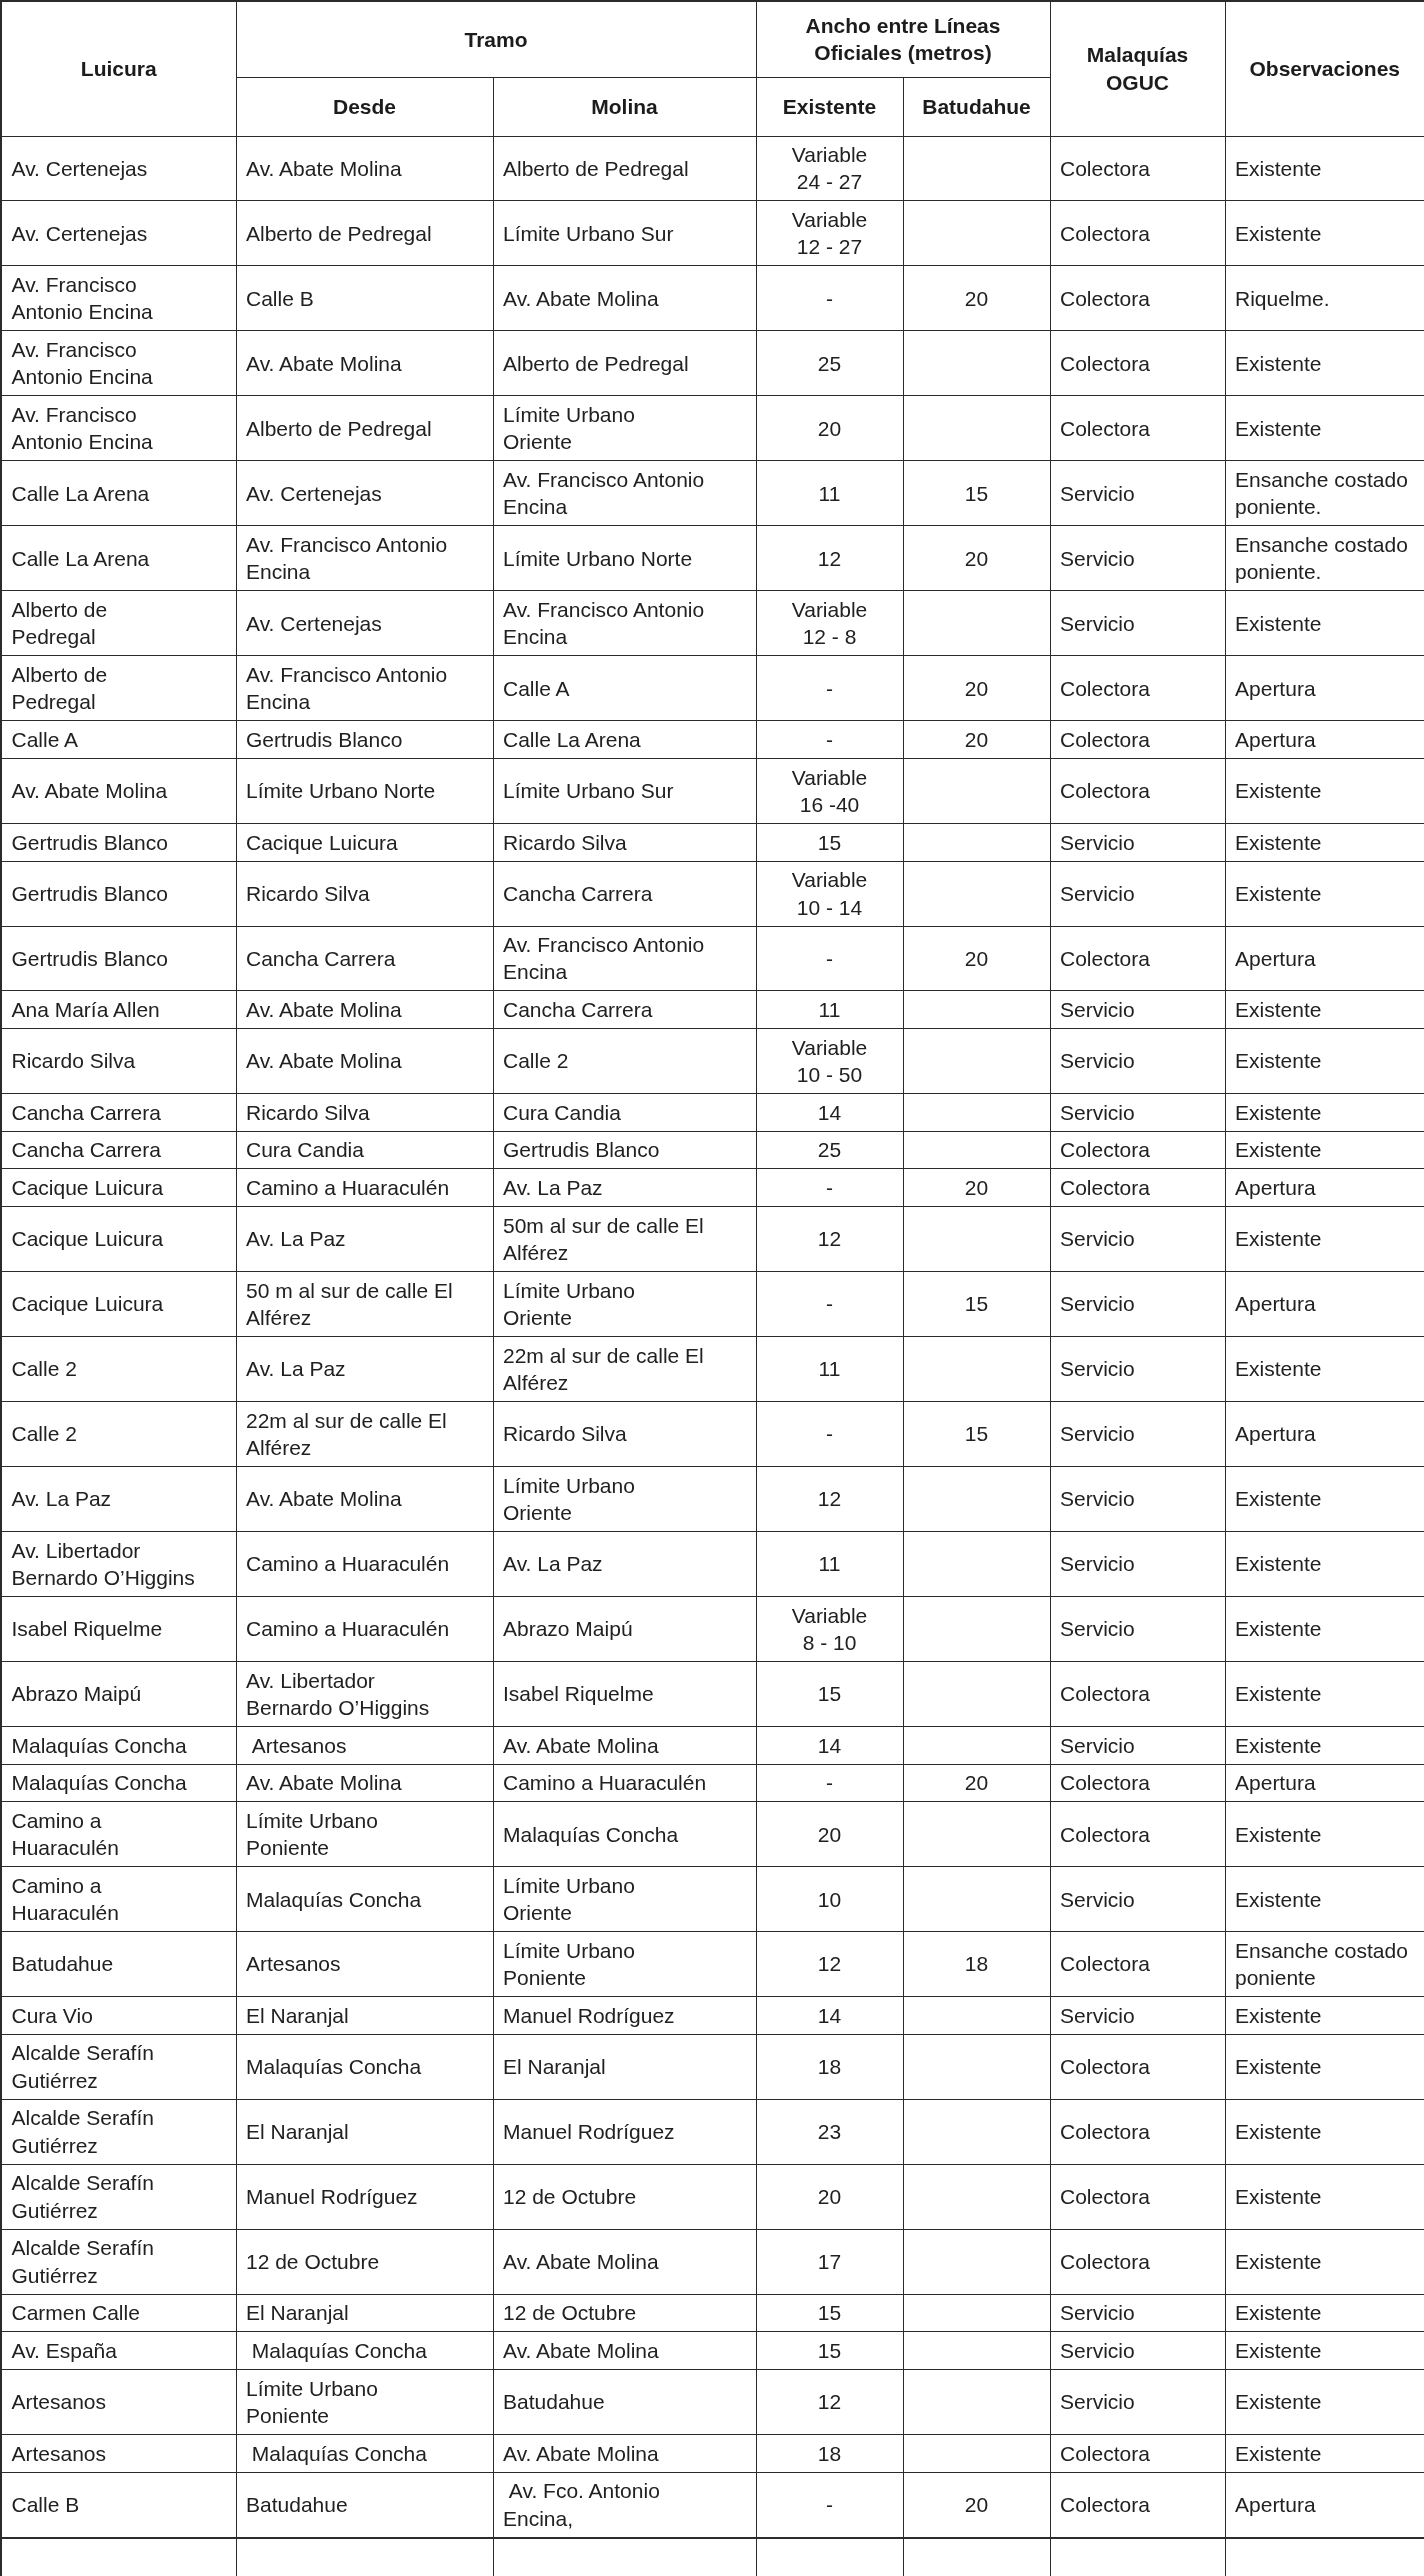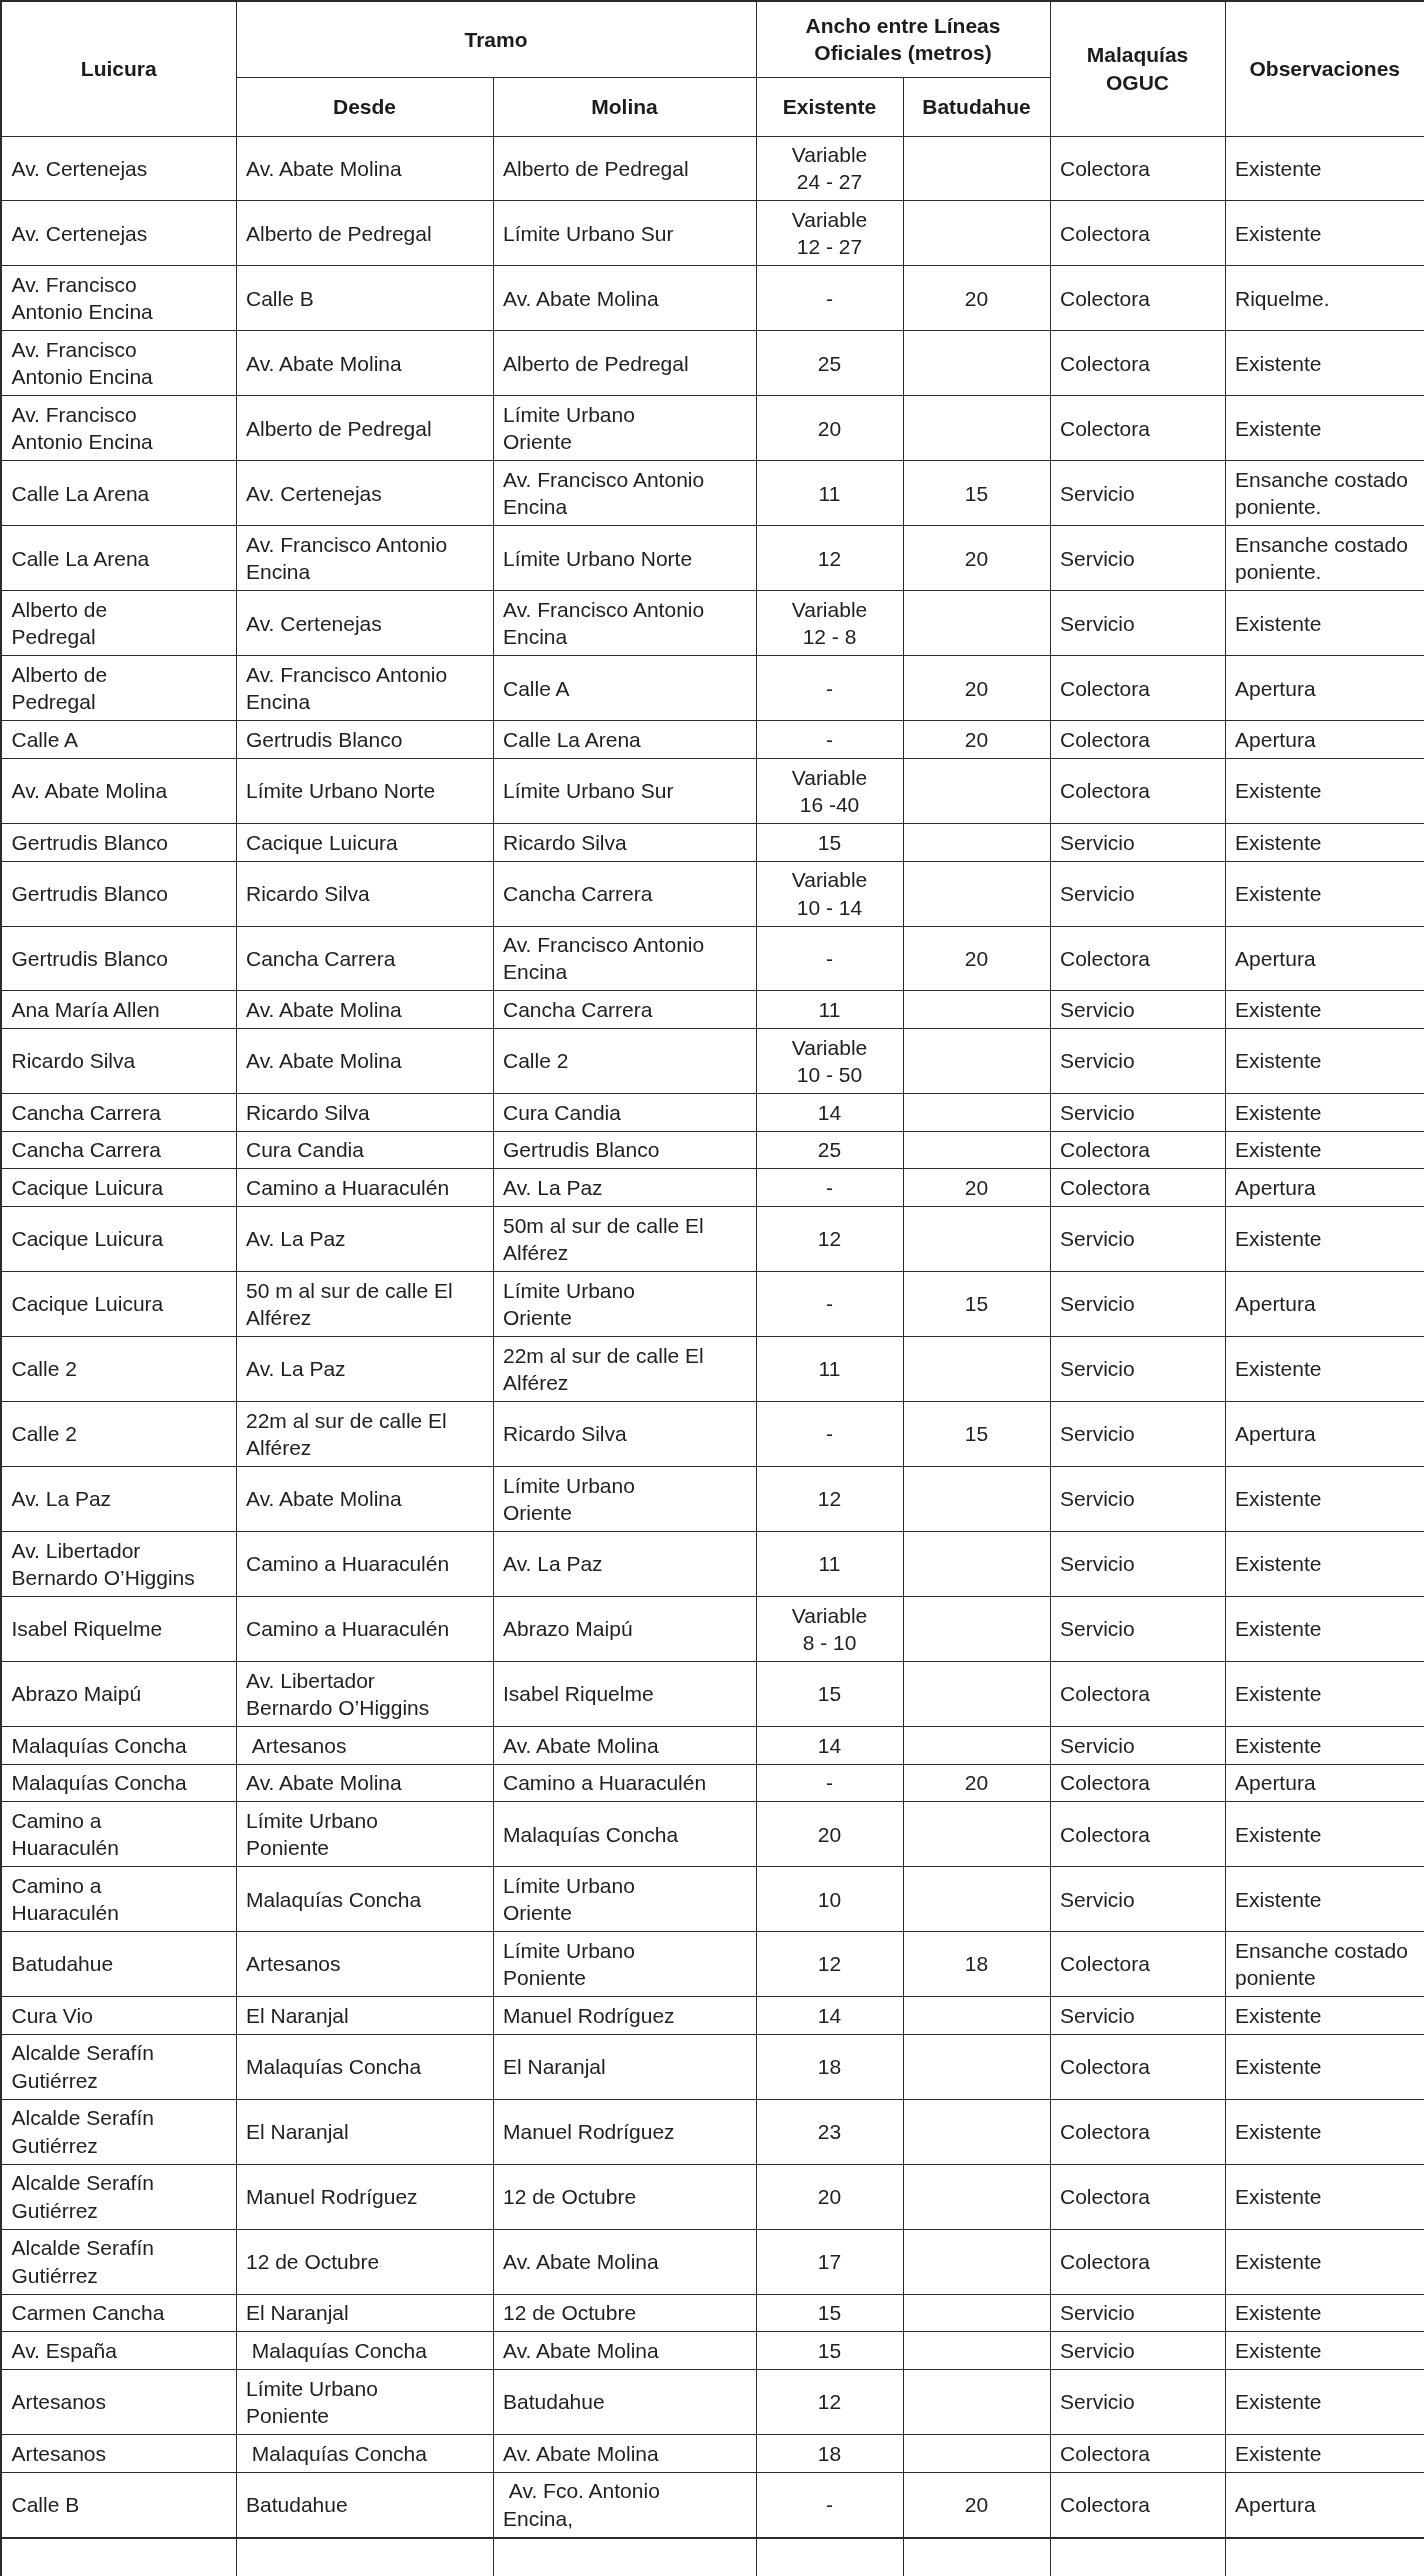--- a/index.html
+++ b/index.html
@@ -444,21 +444,21 @@
     <td class="c-nombre">Alcalde Serafín
 Gutiérrez</td>
     <td class="c-desde">12 de Octubre</td>
     <td class="c-hasta">Av. Abate Molina</td>
     <td class="c-existente">17</td>
     <td class="c-propuesta"></td>
     <td class="c-categoria">Colectora</td>
     <td class="c-observaciones">Existente</td>
   </tr>
       <tr>
-    <td class="c-nombre">Carmen Cancha</td>
+    <td class="c-nombre">Carmen Calle</td>
     <td class="c-desde">El Naranjal</td>
     <td class="c-hasta">12 de Octubre</td>
     <td class="c-existente">15</td>
     <td class="c-propuesta"></td>
     <td class="c-categoria">Servicio</td>
     <td class="c-observaciones">Existente</td>
   </tr>
       <tr>
     <td class="c-nombre">Av. España</td>
     <td class="c-desde"> Malaquías Concha</td>

